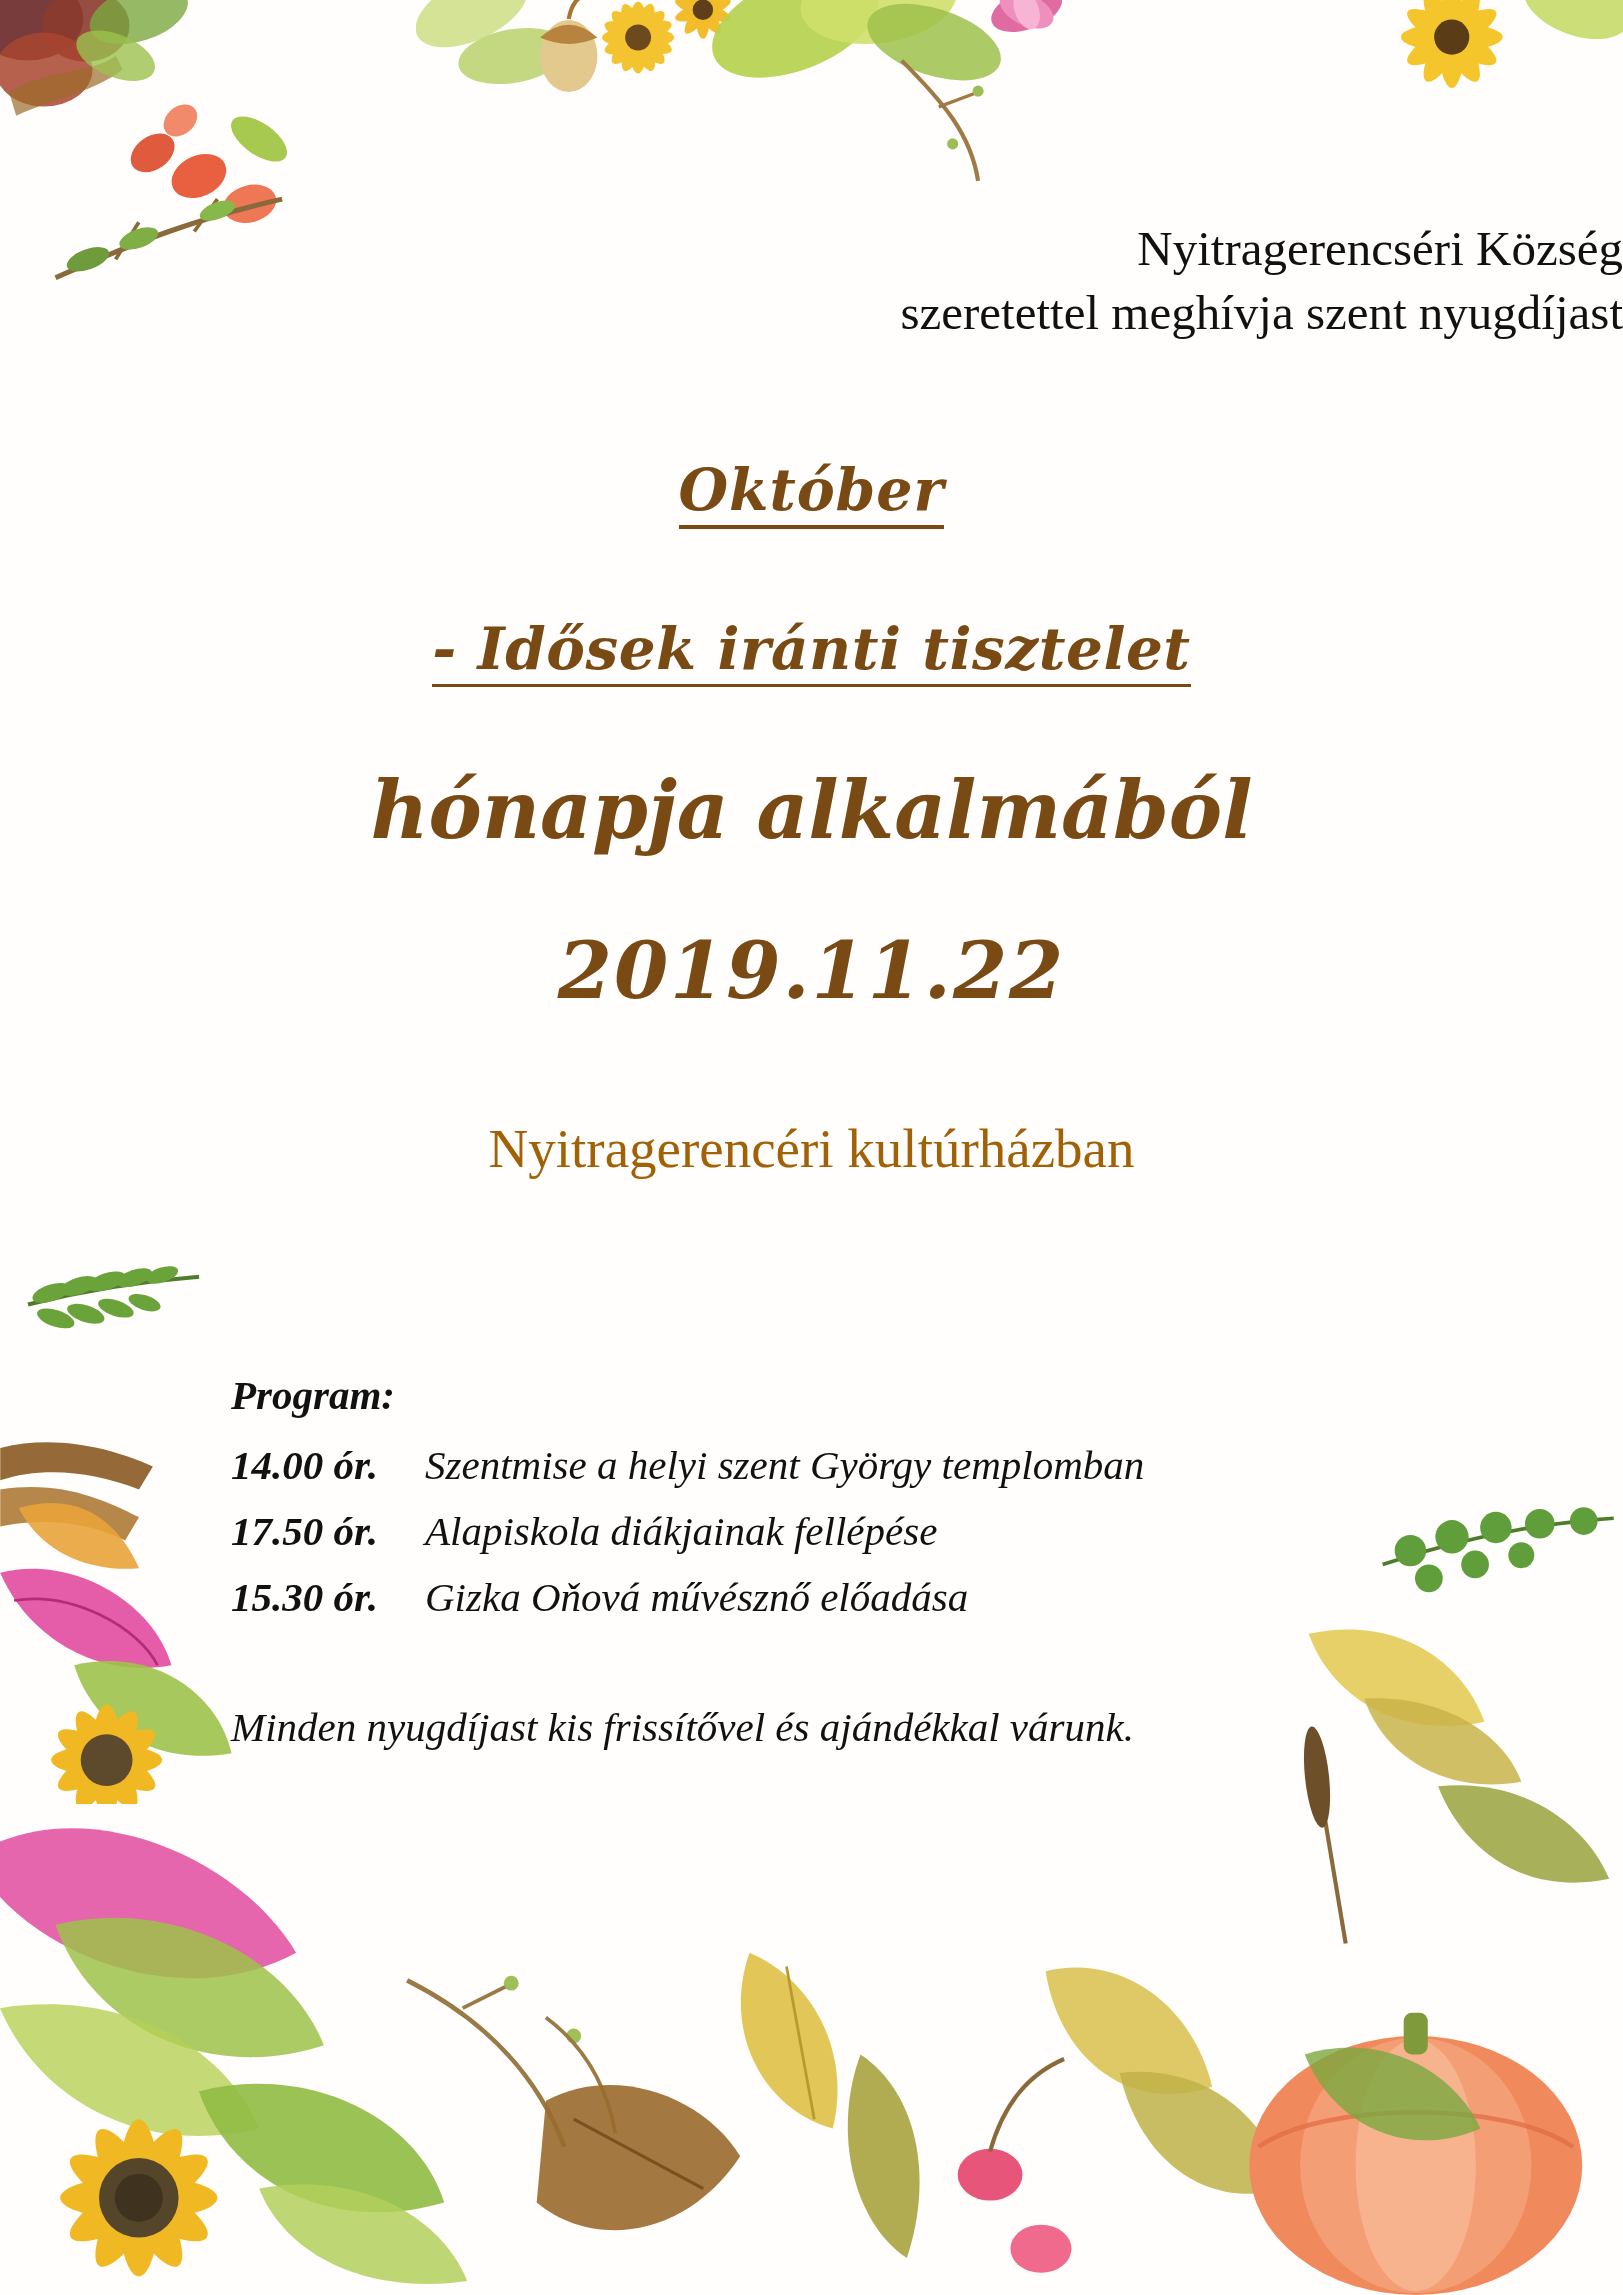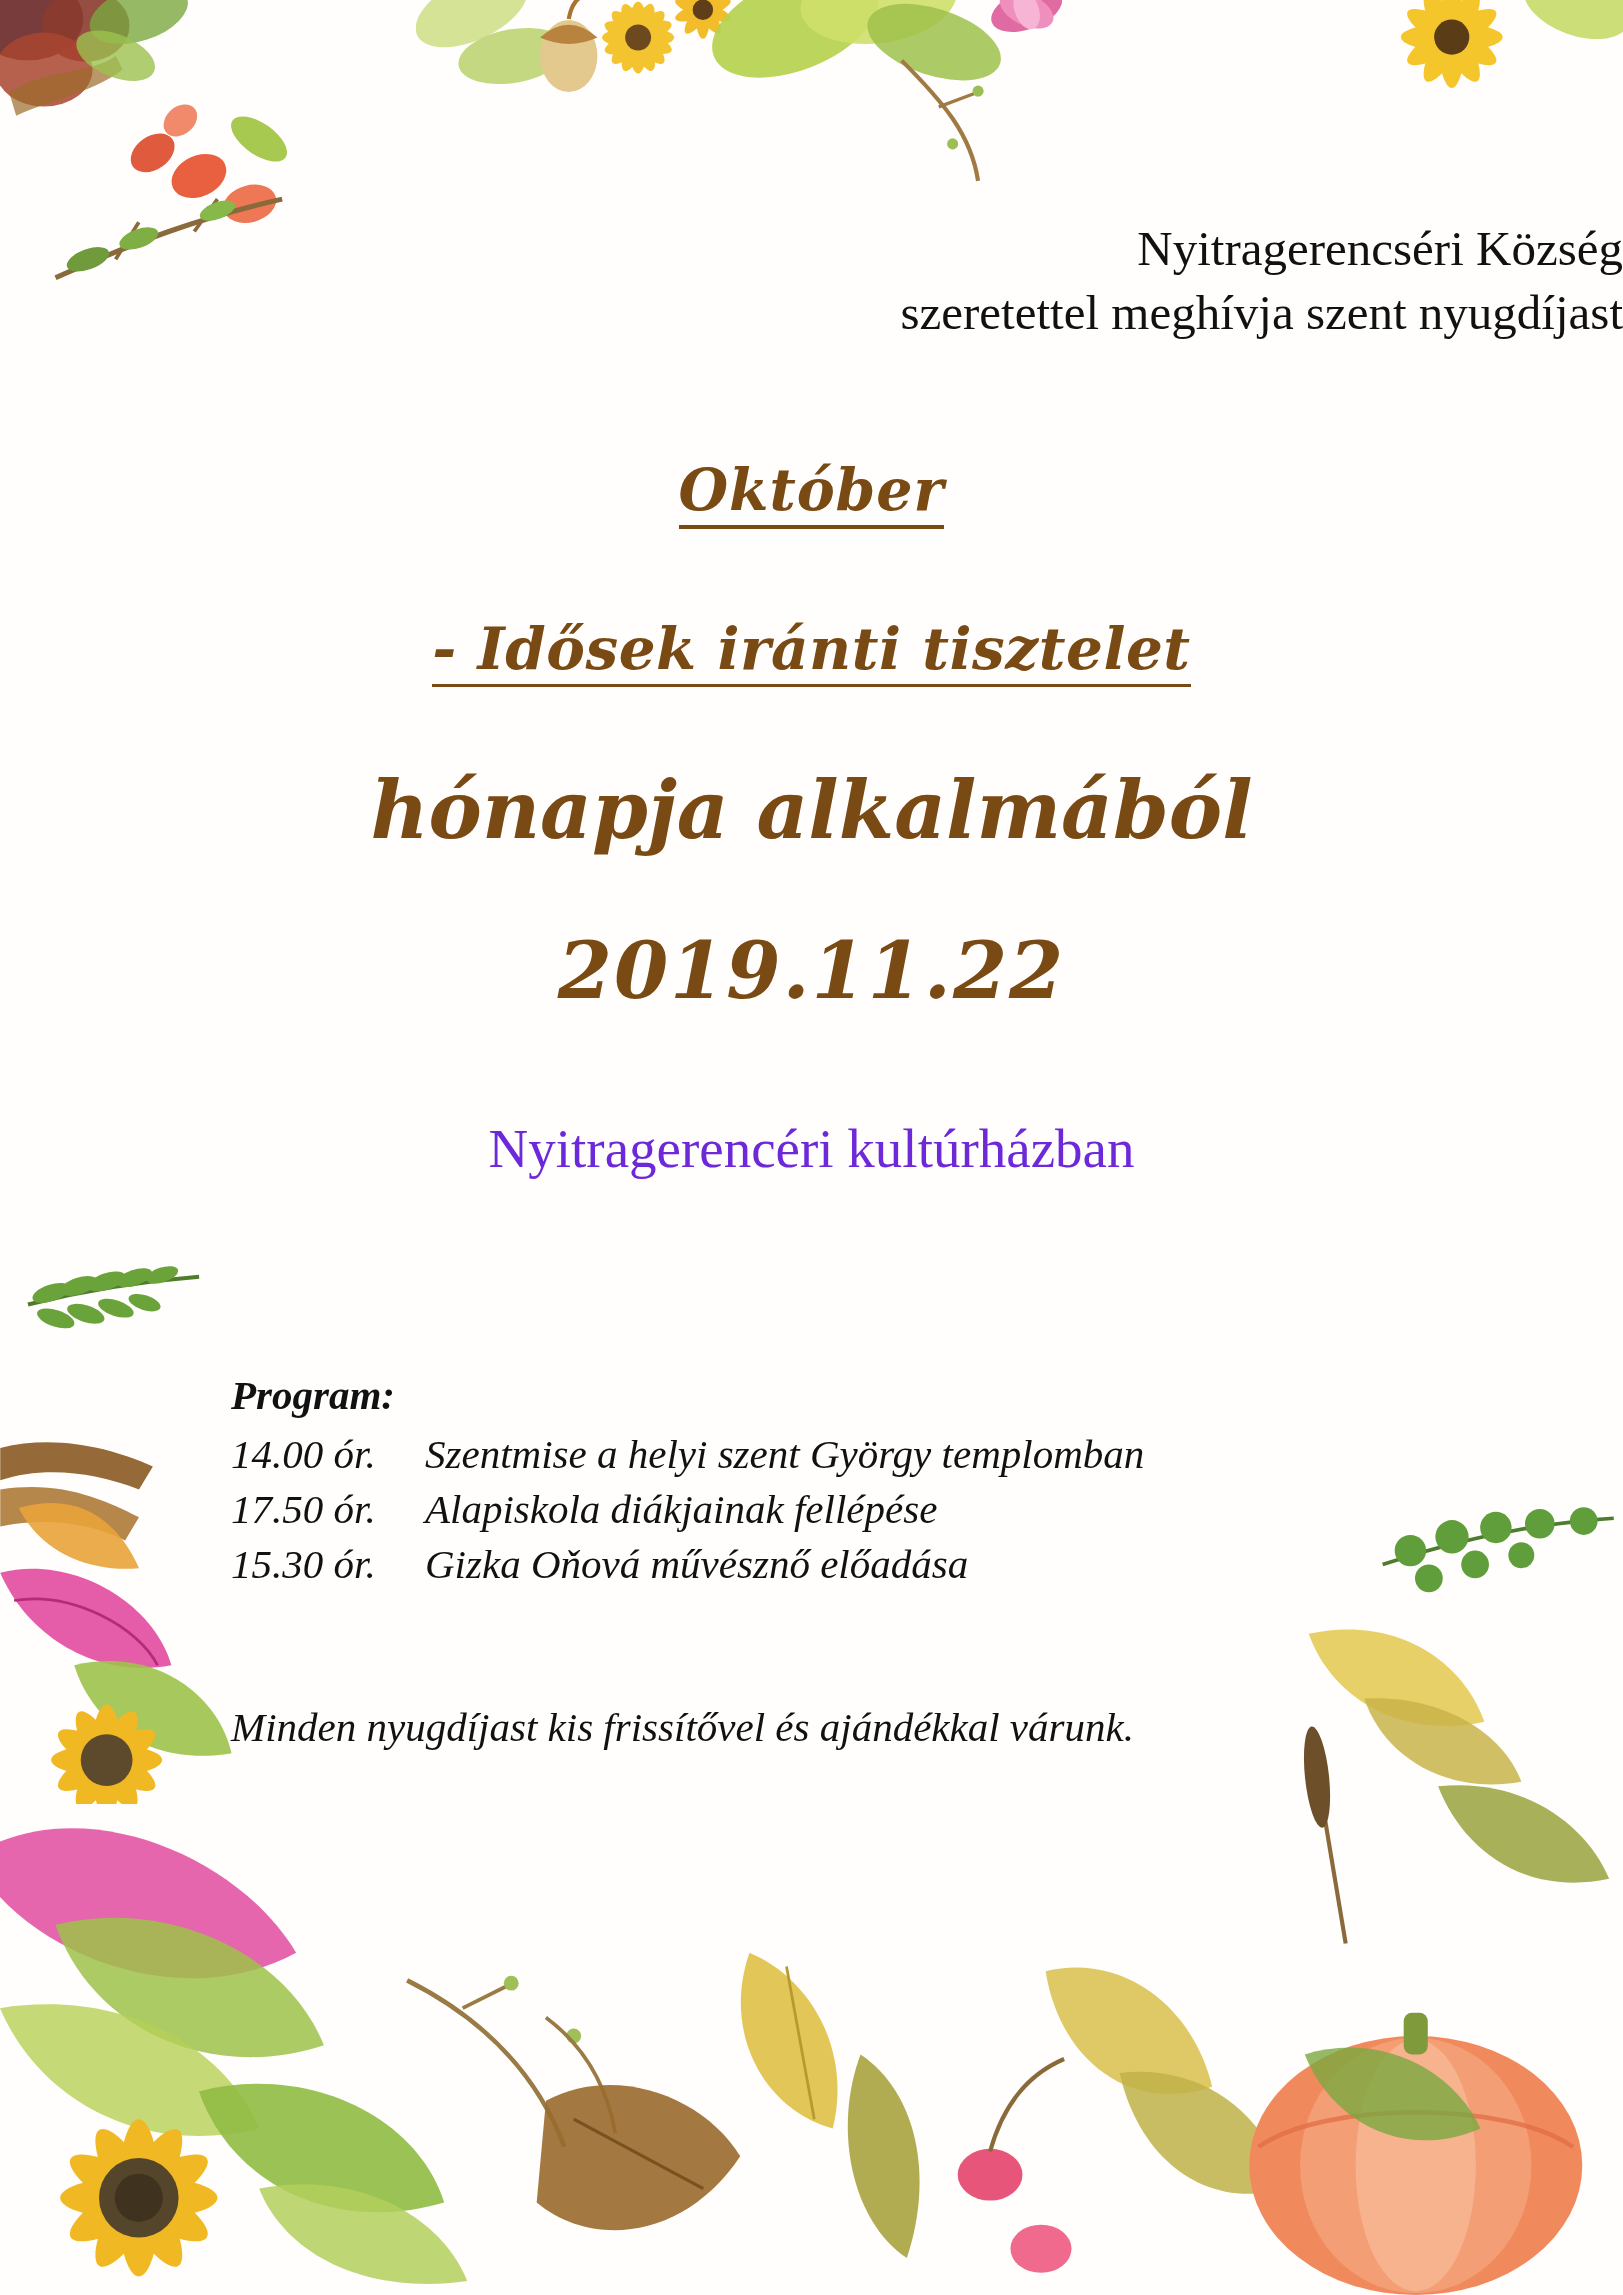--- a/index.html
+++ b/index.html
@@ -90,21 +90,21 @@
   }
 
   .venue {
     position: absolute;
     top: 1117px;
     left: 0;
     width: 100%;
     text-align: center;
     font-family: "Liberation Serif", serif;
     font-size: 55px;
-    color: #6d28d9;
+    color: #a16207;
   }
 
   
   .program {
     position: absolute;
     left: 231px;
     top: 1371px;
     width: 1272px;
     color: #111111;
   }
@@ -116,23 +116,24 @@
     margin-bottom: 8.3px;
   }
   .prow {
     display: flex;
     align-items: baseline;
     font-style: italic;
     font-size: 41px;
     line-height: 1.34;
   }
   .ptime {
-    font-weight: 400;
+    font-weight: 700;
     width: 194px;
     flex: 0 0 194px;
+    margin-top: 11px;
   }
   .pdesc { font-weight: 400; }
 
   .closing {
     position: absolute;
     left: 231px;
     top: 1703px;
     width: 1296px;
     font-style: italic;
     font-size: 41px;

